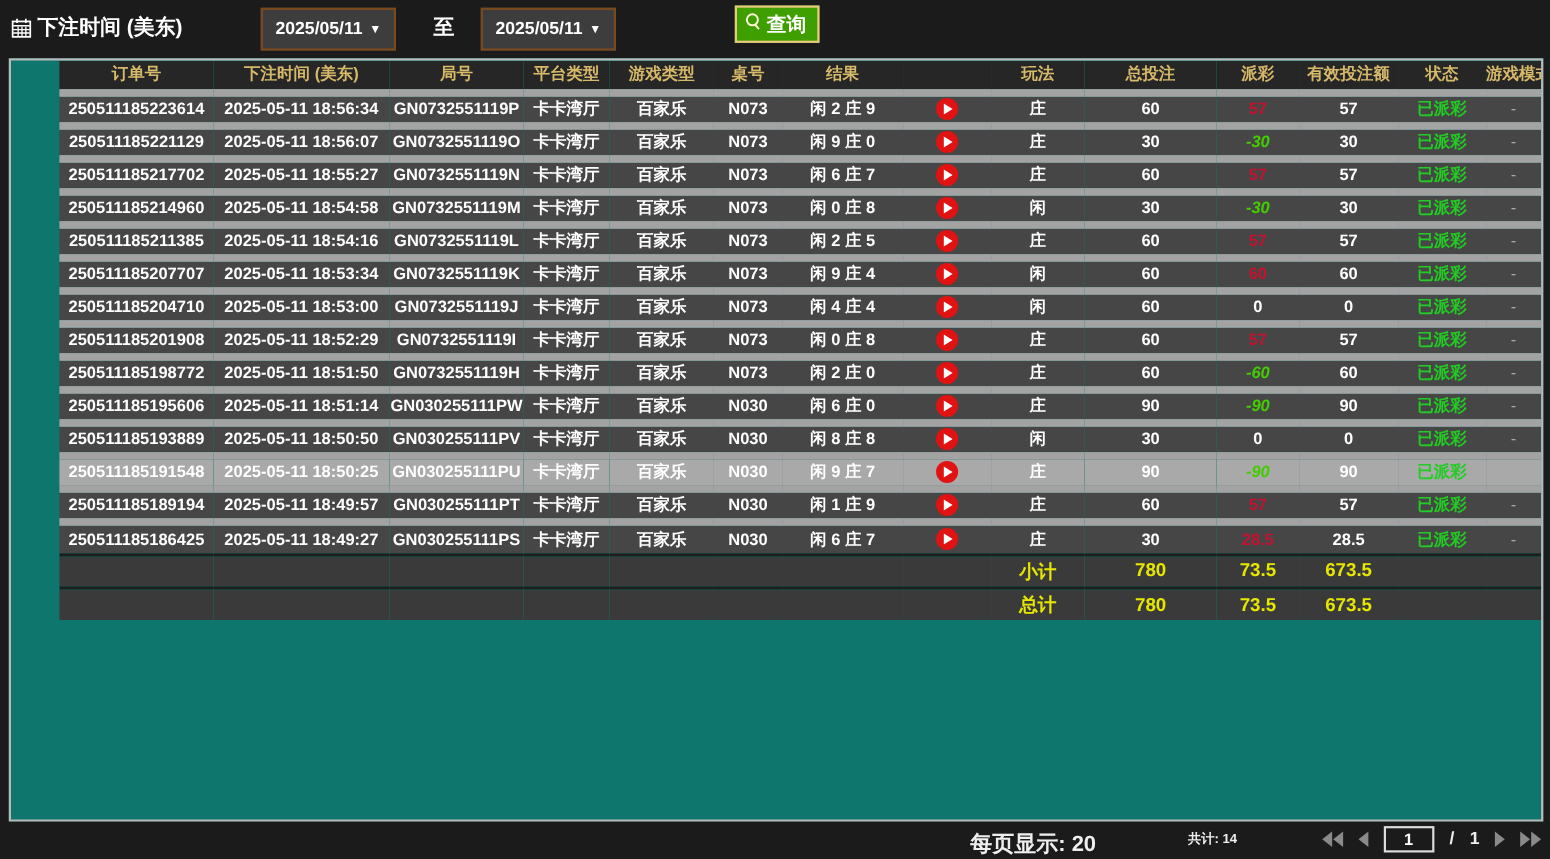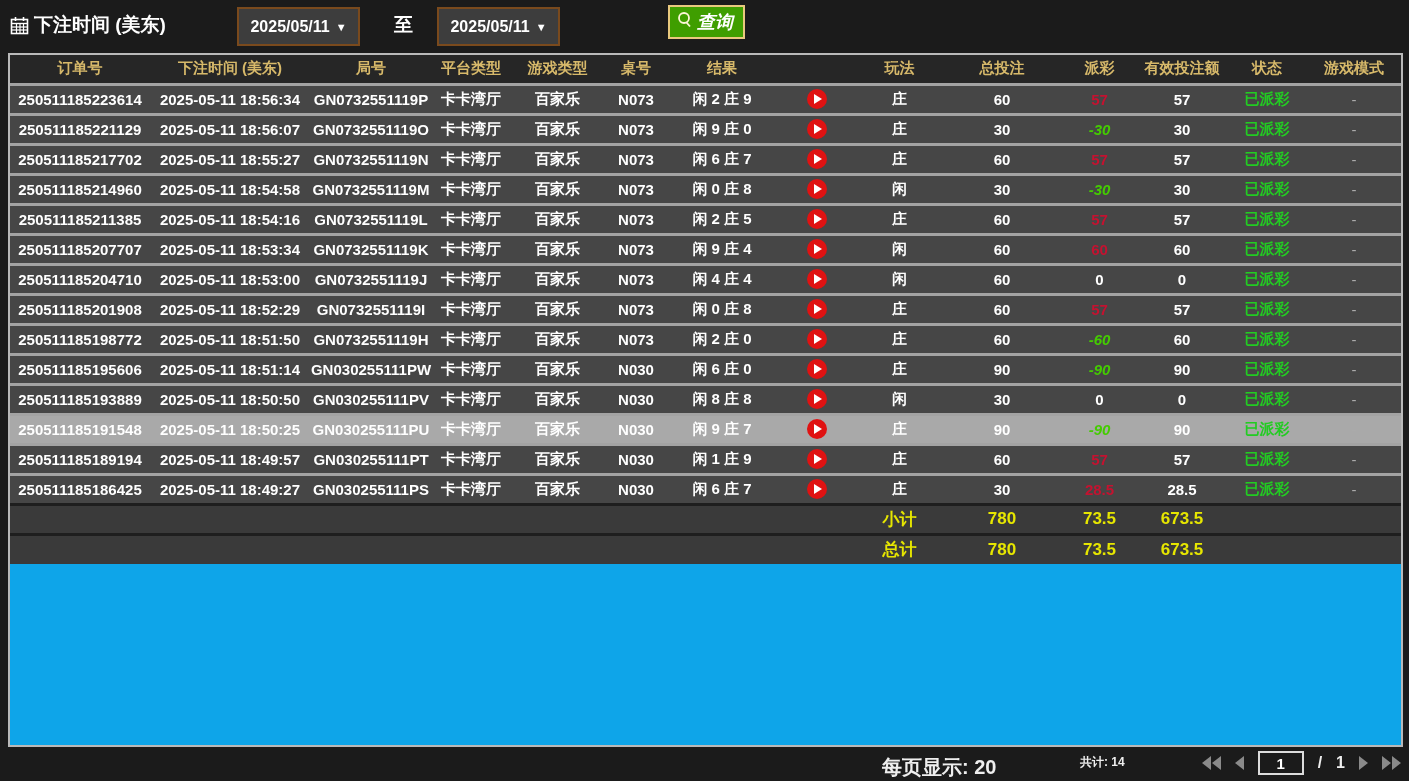--- a/index.html
+++ b/index.html
@@ -31,33 +31,33 @@
   .date-to   { left:437px; }
   .date-caret { font-size:11px; }
   .to-label {
     position:absolute; left:394px; top:12px;
     font-size:19px; font-weight:bold; color:#fff;
   }
   .query-btn {
     position:absolute; left:668px; top:5px; height:34px; padding:0 10px 0 6px;
     background:#3f9e00; border:2px solid #e9c97e;
     color:#fff; font-weight:bold; font-size:18px;
-    display:flex; align-items:center; gap:3px; cursor:pointer;font-style:italic;
+    display:flex; align-items:center; gap:3px; cursor:pointer;
   }
 
   
   .table-wrap {
     position:absolute; left:8px; top:53px; width:1395px; height:694px;
-    border:2px solid #b9b9b9; background:#0ea5e9; overflow:hidden;
+    border:2px solid #b9b9b9; background:#0f766e; overflow:hidden;padding-left:44px;
   }
   table { border-collapse:collapse; table-layout:fixed; width:100%; }
   th, td { text-align:center; vertical-align:middle; overflow:hidden; white-space:nowrap; }
   thead tr { height:29px; background:#262626; }
   th { color:#d7b96a; font-size:15px; font-weight:bold; }
-  tbody tr.data-row { height:30px; background:#464646; border-top:3px solid #a3a3a3; }
+  tbody tr.data-row { height:30px; background:#464646; border-top:7px solid #a3a3a3; }
   tbody tr.data-row td { color:#fff; font-size:15px; font-weight:bold; }
   tbody tr.data-row.highlighted { background:#a9a9a9; }
   tbody tr.sum-row { height:30px; background:#3a3a3a; border-top:3px solid #1e1e1e; }
   tbody tr.sum-row td { color:#e6e600; font-size:17px; font-weight:bold; }
   td.pay-pos  { color:#c41230 !important; }
   td.pay-neg  { color:#44cc00 !important;font-style:italic; }
   td.pay-zero { color:#ffffff !important; }
   td.status   { color:#22cc22 !important; }
   td.mode     { color:#aaaaaa !important; font-weight:normal !important; }
 

